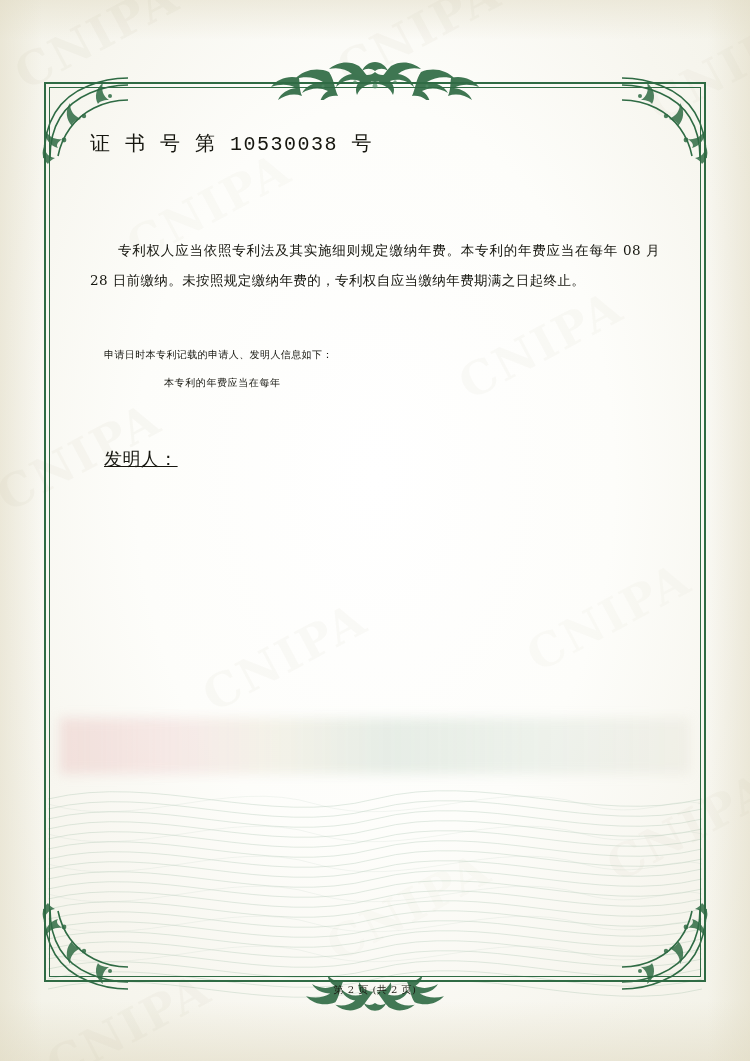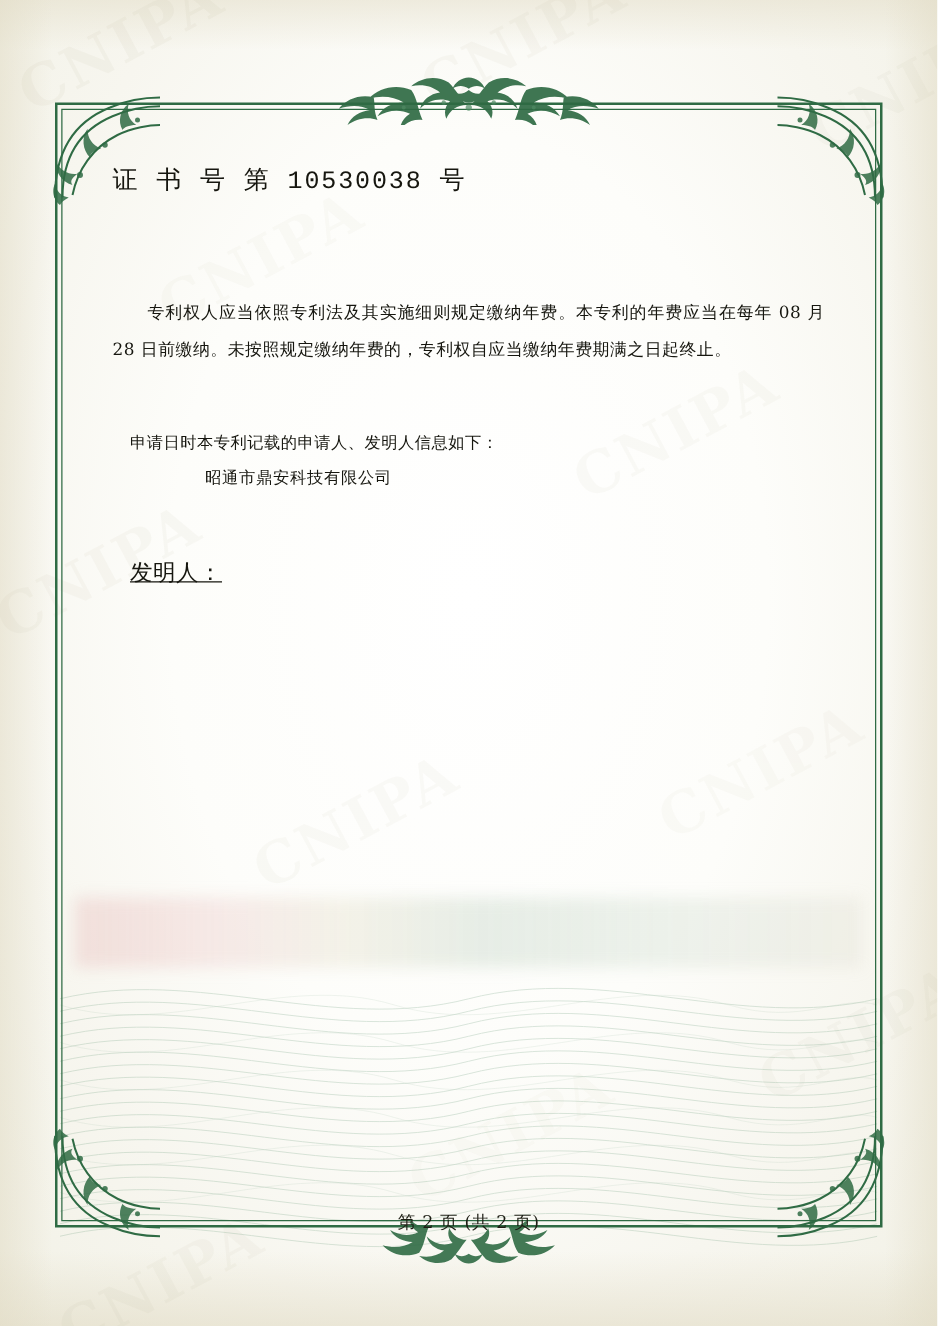--- a/index.html
+++ b/index.html
@@ -155,21 +155,21 @@
     font-size: 13.5px;
     line-height: 30px;
     letter-spacing: 0.4px;
     margin-top: 78px;
     text-align: justify;
     text-indent: 28px;
   }
 
   .block-applicant {
     margin-top: 46px;
-    font-size: 13px;
+    font-size: 10px;
     line-height: 28px;
     letter-spacing: 0.4px;
   }
   .indent-1 { text-indent: 14px; }
   .name-line {
     padding-left: 74px;
     letter-spacing: 0.6px;
   }
 
   .block-inventor {
@@ -181,23 +181,23 @@
   }
   .inventor-names {
     padding-left: 74px;
     letter-spacing: 0.3px;
   }
 
   .footer {
     position: absolute;
     left: 0;
     right: 0;
-    bottom: 74px;
+    bottom: 64px;
     text-align: center;
-    font-size: 14px;
+    font-size: 10px;
     color: #1d1d14;
     letter-spacing: 0.5px;
   }
 </style>
 </head>
 <body>
 
 <div class="page">
 
   <div class="paper-tint"></div>
@@ -364,21 +364,21 @@
   </div>
 
   <div class="content">
 
     <div class="cert-number">证 书 号 第 10530038 号</div>
 
     <div class="para">专利权人应当依照专利法及其实施细则规定缴纳年费。本专利的年费应当在每年 08 月 28 日前缴纳。未按照规定缴纳年费的，专利权自应当缴纳年费期满之日起终止。</div>
 
     <div class="block-applicant">
       <div class="indent-1">申请日时本专利记载的申请人、发明人信息如下：</div>
-      <div class="name-line">昭通市鼎安科技有限公司</div>
+      <div class="name-line">本专利的年费应当在每年</div>
     </div>
 
     <div class="block-inventor">
       <div class="indent-1">发明人：</div>
     </div>
 
   </div>
 
   <div class="footer">第 2 页 (共 2 页)</div>
 

